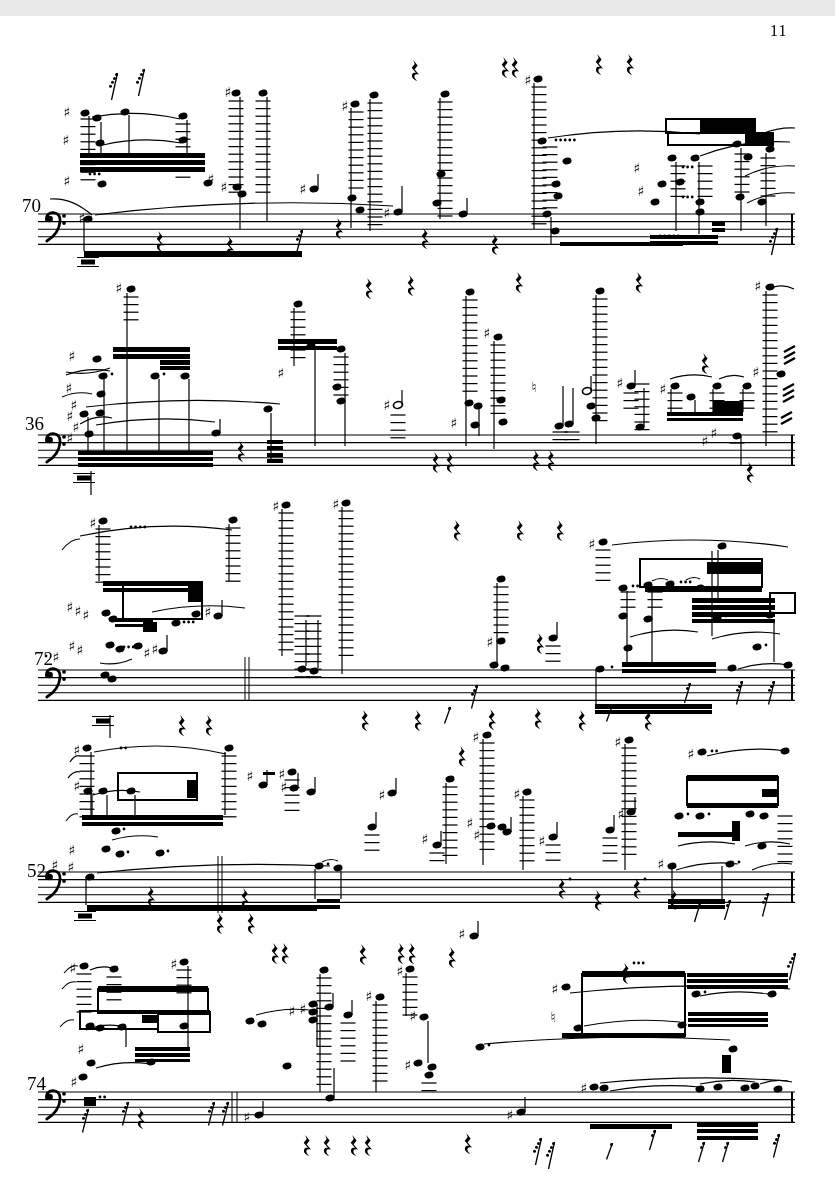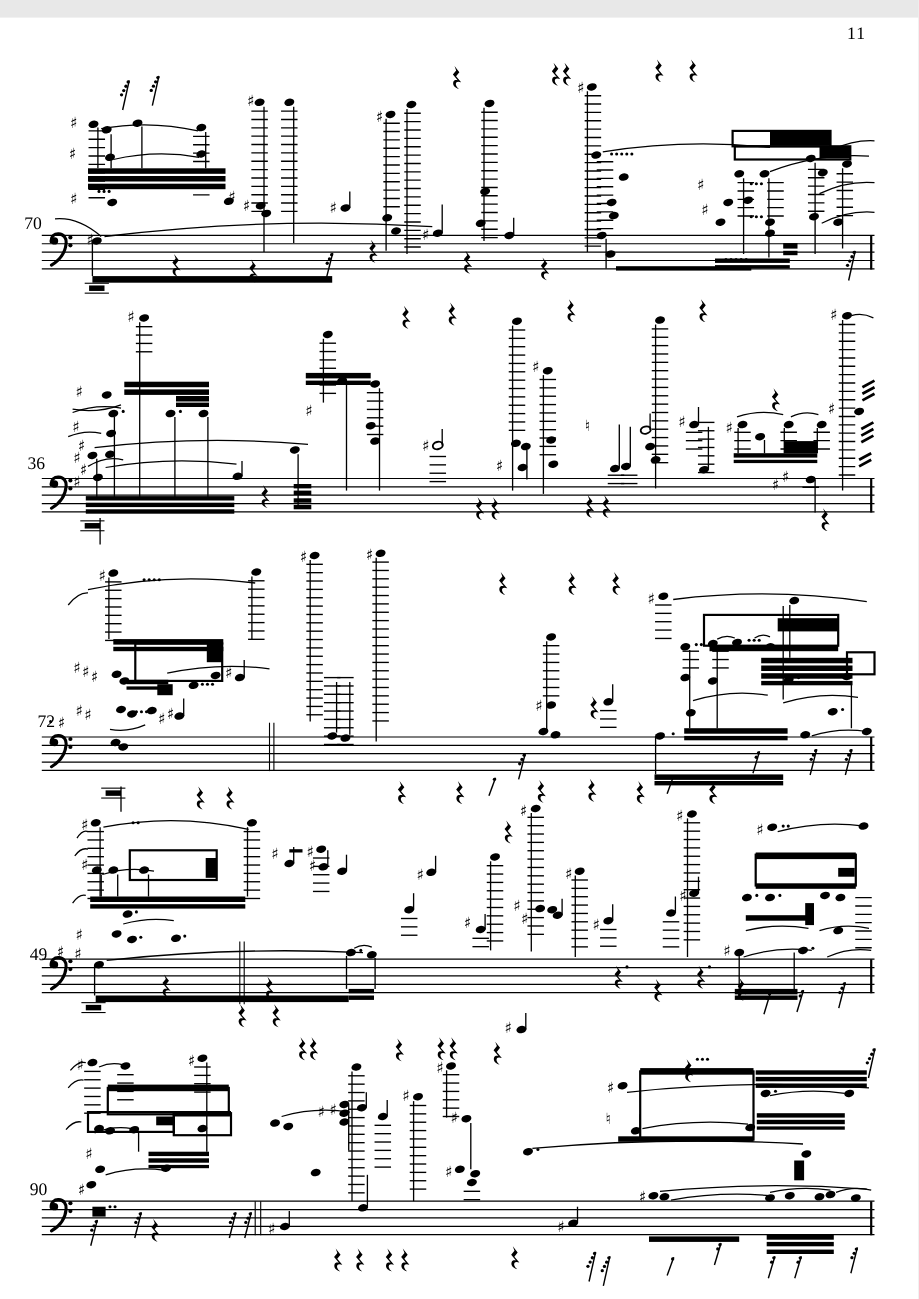--- a/index.html
+++ b/index.html
@@ -1,36 +1,36 @@
 <!DOCTYPE html>
 <html><head>
 <meta charset="utf-8">
 <style>
   html,body{margin:0;padding:0;background:#e8e8e8;}
   .page{position:relative;width:835px;height:1181px;background:#fff;margin:16px auto;overflow:hidden;
         font-family:"Liberation Serif", serif;color:#000;}
   .page-number{position:absolute;top:6px;left:770px;font-size:16px;letter-spacing:1px;}
-  .measure-number{position:absolute;font-size:16px;text-align:right;}
+  .measure-number{position:absolute;font-size:19px;text-align:right;}
   .mn-0{left:22px;top:179px;}
   .mn-1{left:25px;top:397px;}
   .mn-2{left:34px;top:632px;}
   .mn-3{left:27px;top:844px;}
   .mn-4{left:27px;top:1057px;}
   svg{position:absolute;left:0;top:0;}
 </style>
 </head>
 <body>
 
 <div class="page">
   <div class="page-number">11</div>
   <div class="measure-number mn-0">70</div>
   <div class="measure-number mn-1">36</div>
   <div class="measure-number mn-2">72</div>
-  <div class="measure-number mn-3">49</div>
-  <div class="measure-number mn-4">90</div>
+  <div class="measure-number mn-3">52</div>
+  <div class="measure-number mn-4">74</div>
   <svg id="score-svg" width="835" height="1181" viewBox="0 0 835 1181">
       <g>
         <line x1="38" y1="198" x2="795" y2="198" stroke="#000000" stroke-width="1.1"></line>
         <line x1="38" y1="205.6" x2="795" y2="205.6" stroke="#000000" stroke-width="1.1"></line>
         <line x1="38" y1="213.2" x2="795" y2="213.2" stroke="#000000" stroke-width="1.1"></line>
         <line x1="38" y1="220.8" x2="795" y2="220.8" stroke="#000000" stroke-width="1.1"></line>
         <line x1="38" y1="228.4" x2="795" y2="228.4" stroke="#000000" stroke-width="1.1"></line>
         <g transform="translate(46,196)">
           <circle cx="3.6" cy="7" r="3.3" fill="#000000"></circle>
           <path d="M0.5,7.8 C0,3 3.6,0.3 7.4,0.6 C11.9,0.9 14.5,4.3 14.1,9.1 C13.5,17 8.4,24.4 0.8,29" fill="none" stroke="#000000" stroke-width="2.8" stroke-linecap="round"></path>

